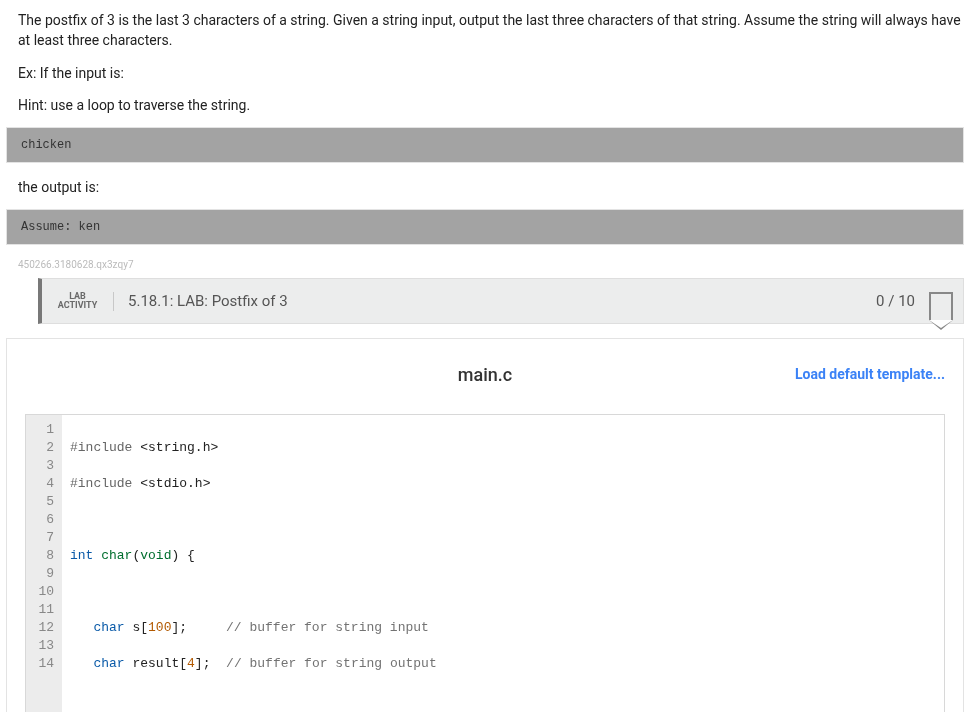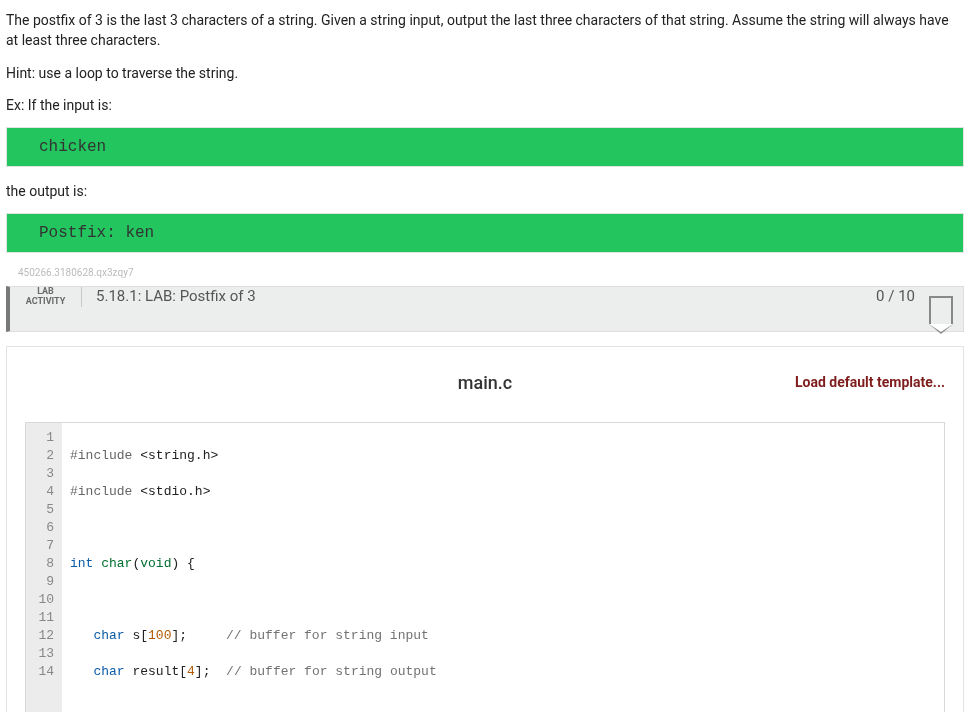--- a/index.html
+++ b/index.html
@@ -3,43 +3,44 @@
 <meta charset="utf-8">
 <style>
   * { box-sizing: border-box; margin: 0; padding: 0; }
   body {
     font-family: -apple-system, BlinkMacSystemFont, "Segoe UI", Roboto, Helvetica, Arial, sans-serif;
     font-size: 14px;
     color: #333;
     background: #fff;
     padding: 4px 6px;
   }
-  .problem p { margin: 6px 0 12px 0; line-height: 1.45; color:#222; }
+  .problem p { margin: 6px 0 12px 12px; line-height: 1.45; color:#222; }
   .problem .codebox {
-    background: #22c55e;
+    background: #a3a3a3;
     border: 1px solid #e3e3e3;
-    padding: 10px 32px;
+    padding: 10px 14px;
     font-family: "Courier New", monospace;
-    font-size: 16px;
+    font-size: 12px;
     color:#333;
     margin: 6px 0 14px 0;
   }
   .watermark {
     font-size: 10px;
     color: #bbb;
     margin: 4px 0 8px 12px;
   }
   .lab-head {
     background: #eceded;
     border: 1px solid #dedede;
     border-left: 4px solid #787878;
     display: flex;
-    align-items: flex-start;
+    align-items: center;
     height: 46px;
     margin-bottom: 14px;
+    margin-left: 32px;
   }
   .lab-head .tag {
     font-size: 9px;
     font-weight: 700;
     color: #6a6a6a;
     width: 72px;
     display:flex;
     flex-direction:column;
     justify-content:center;
     align-items:center;
@@ -94,21 +95,21 @@
   .editor-header .filename{
     position:absolute; left:0; right:0; top:0;
     text-align:center;
     font-size:18px;
     color:#333;
     font-weight:500;
   }
   .editor-header .load-link{
     position:absolute;
     right:0; top:2px;
-    color:#7f1d1d;
+    color:#3b82f6;
     font-weight:700;
     font-size:14px;
     cursor:pointer;
   }
   .code-area{
     display:flex;
     border:1px solid #d8d8d8;
     font-family:"Consolas","Courier New",monospace;
     font-size:13px;
     line-height:18px;
@@ -134,25 +135,25 @@
   .tok-kw2 { color:#006e2e; } 
   .tok-type{ color:#0a5aa8; }
   .tok-num { color:#b25900; }
   .tok-com { color:#737373; }
 </style>
 </head>
 <body>
 
 <div class="problem">
   <p>The postfix of 3 is the last 3 characters of a string. Given a string input, output the last three characters of that string. Assume the string will always have at least three characters.</p>
+  <p>Ex: If the input is:</p>
   <p>Hint: use a loop to traverse the string.</p>
-  <p>Ex: If the input is:</p>
   <div class="codebox">chicken</div>
   <p>the output is:</p>
-  <div class="codebox">Postfix: ken</div>
+  <div class="codebox">Assume: ken</div>
 </div>
 
 <div class="watermark">450266.3180628.qx3zqy7</div>
 
 <div class="lab-head">
   <div class="tag">
     <div>LAB</div>
     <div>ACTIVITY</div>
   </div>
   <div class="title">5.18.1: LAB: Postfix of 3</div>

